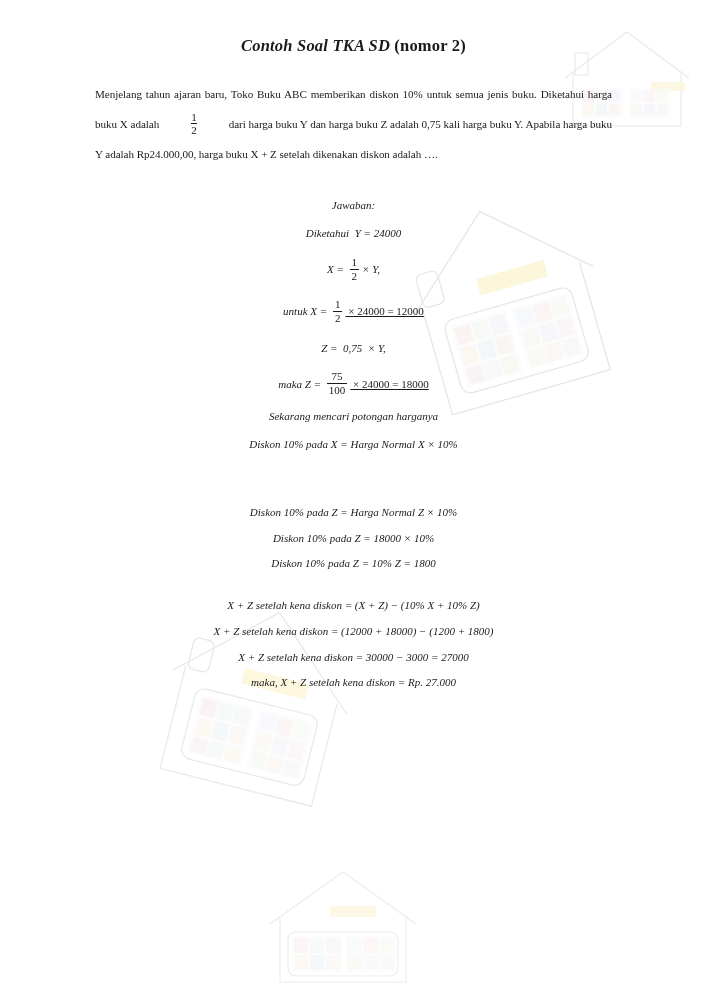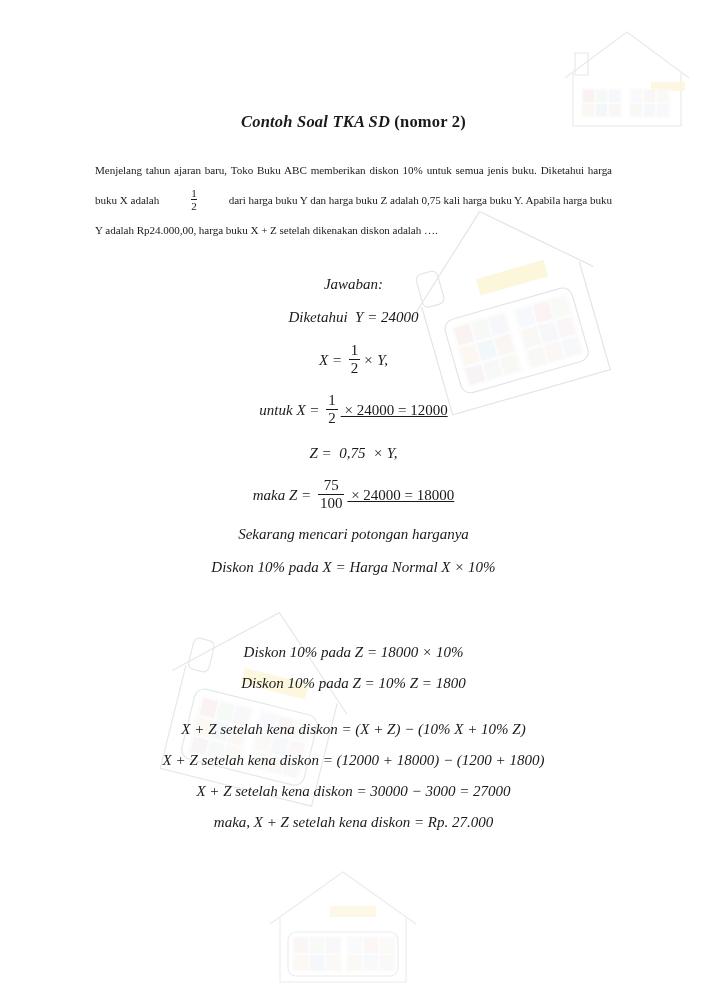--- a/index.html
+++ b/index.html
@@ -38,21 +38,21 @@
     height: 1000px;
     padding: 0 95px;
   }
 
   .doc-title {
     text-align: center;
     font-weight: bold;
     font-style: italic;
     font-size: 16.5px;
     letter-spacing: .2px;
-    margin-top: 112px;
+    margin-top: 36px;
   }
   .doc-title .upright {
     font-style: normal;
   }
 
   .intro {
     margin-top: 23px;
     font-size: 11.1px;
     line-height: 30px;
     text-align: justify;
@@ -73,21 +73,21 @@
   .intro .frac-inline .den {
     display: block;
     border-top: 1px solid #1a1a1a;
     padding-top: 1px;
   }
 
   
   .eqs {
     margin-top: 30px;
     font-style: italic;
-    font-size: 15px;
+    font-size: 11px;
     text-align: center;
   }
   .eq {
     display: flex;
     align-items: center;
     justify-content: center;
     white-space: pre;
     line-height: 1.25;
   }
   .eq .up { font-style: normal; text-decoration: underline; }
@@ -275,20 +275,21 @@
 
     <div class="eq">Sekarang mencari potongan harganya</div>
     <div class="sp-1"></div>
 
     <div class="eq">Diskon 10% pada X = Harga Normal X × 10%</div>
     <div class="sp-6"></div>
     <div class="sp-6"></div>
 
     <div class="sp-4"></div>
 
+    <div class="eq">Diskon 10% pada Z = Harga Normal Z × 10%</div>
     <div class="sp-6"></div>
     <div class="eq">Diskon 10% pada Z = 18000 × 10%</div>
     <div class="sp-6"></div>
     <div class="eq">Diskon 10% pada Z = 10% Z = 1800</div>
 
     <div class="sp-5"></div>
 
     <div class="eq">X + Z setelah kena diskon = (X + Z) − (10% X + 10% Z)</div>
     <div class="sp-6"></div>
     <div class="eq">X + Z setelah kena diskon = (12000 + 18000) − (1200 + 1800)</div>

